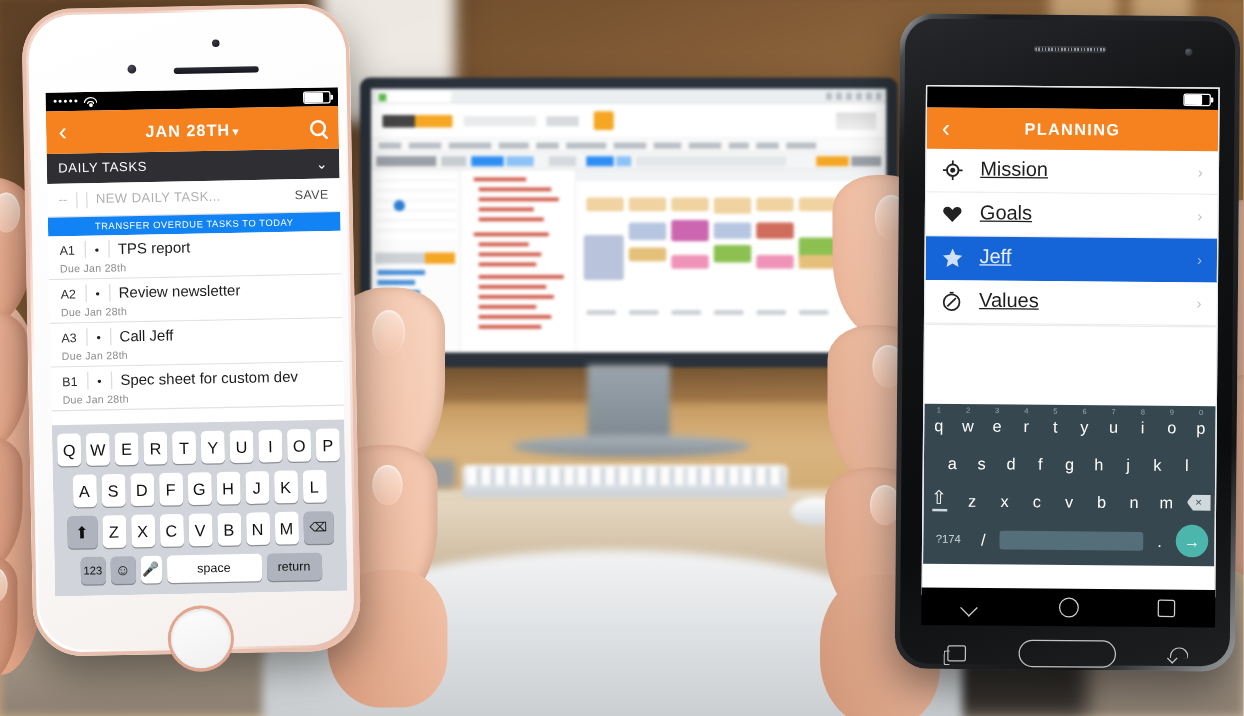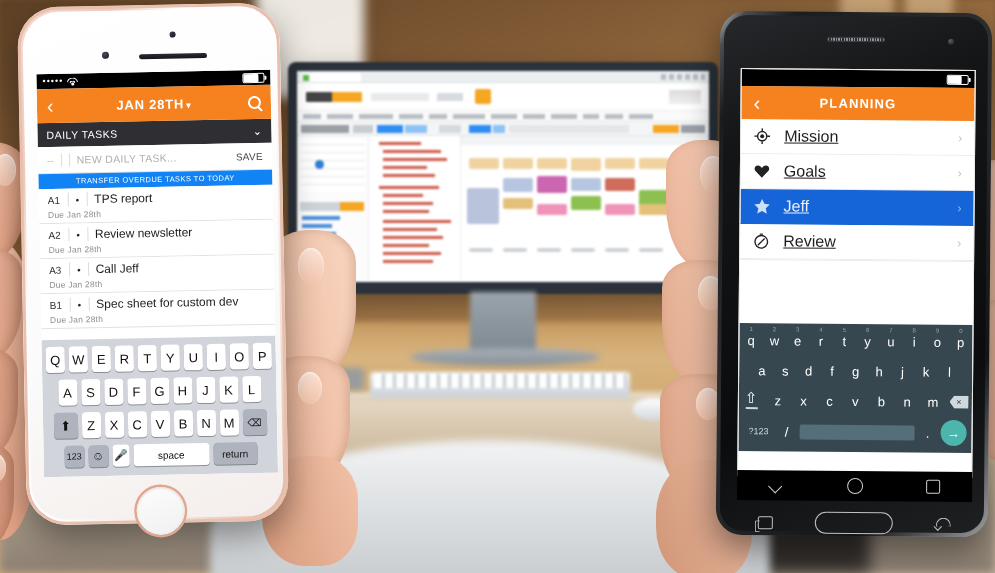--- a/index.html
+++ b/index.html
@@ -735,21 +735,21 @@
             <span class="arrow">›</span>
           </div>
           <div class="an-row">
             <span class="ic">
               <svg width="16" height="16" viewBox="0 0 16 16">
                   <circle cx="8" cy="8.6" r="6.3" fill="none" stroke="#222" stroke-width="1.4"></circle>
                   <line x1="4.6" y1="12" x2="11.4" y2="5.2" stroke="#222" stroke-width="1.4"></line>
                   <rect x="6.4" y="0.2" width="3.2" height="1.4" fill="#222"></rect>
                 </svg>
             </span>
-            <span class="lbl">Review</span>
+            <span class="lbl">Values</span>
             <span class="arrow">›</span>
           </div>
           <div class="an-filler" style="height:64px;">
             <div class="an-filler-line"></div>
           </div>
         </div>
 
         <div class="an-kb">
           <div class="ankb-row">
             <div class="ankb-key">
@@ -813,21 +813,21 @@
             <div class="ankb-key">c</div>
             <div class="ankb-key">v</div>
             <div class="ankb-key">b</div>
             <div class="ankb-key">n</div>
             <div class="ankb-key">m</div>
             <div class="ankb-key">
                 <span class="bksp-ic">×</span>
               </div>
           </div>
           <div class="ankb-bottom">
-            <div class="ankb-123">?123</div>
+            <div class="ankb-123">?174</div>
             <div class="ankb-slash">/</div>
             <div class="ankb-space"></div>
             <div class="ankb-period">.</div>
             <div class="ankb-enter">→</div>
           </div>
         </div>
 
       </div>
 
       <div class="an-navbar">

